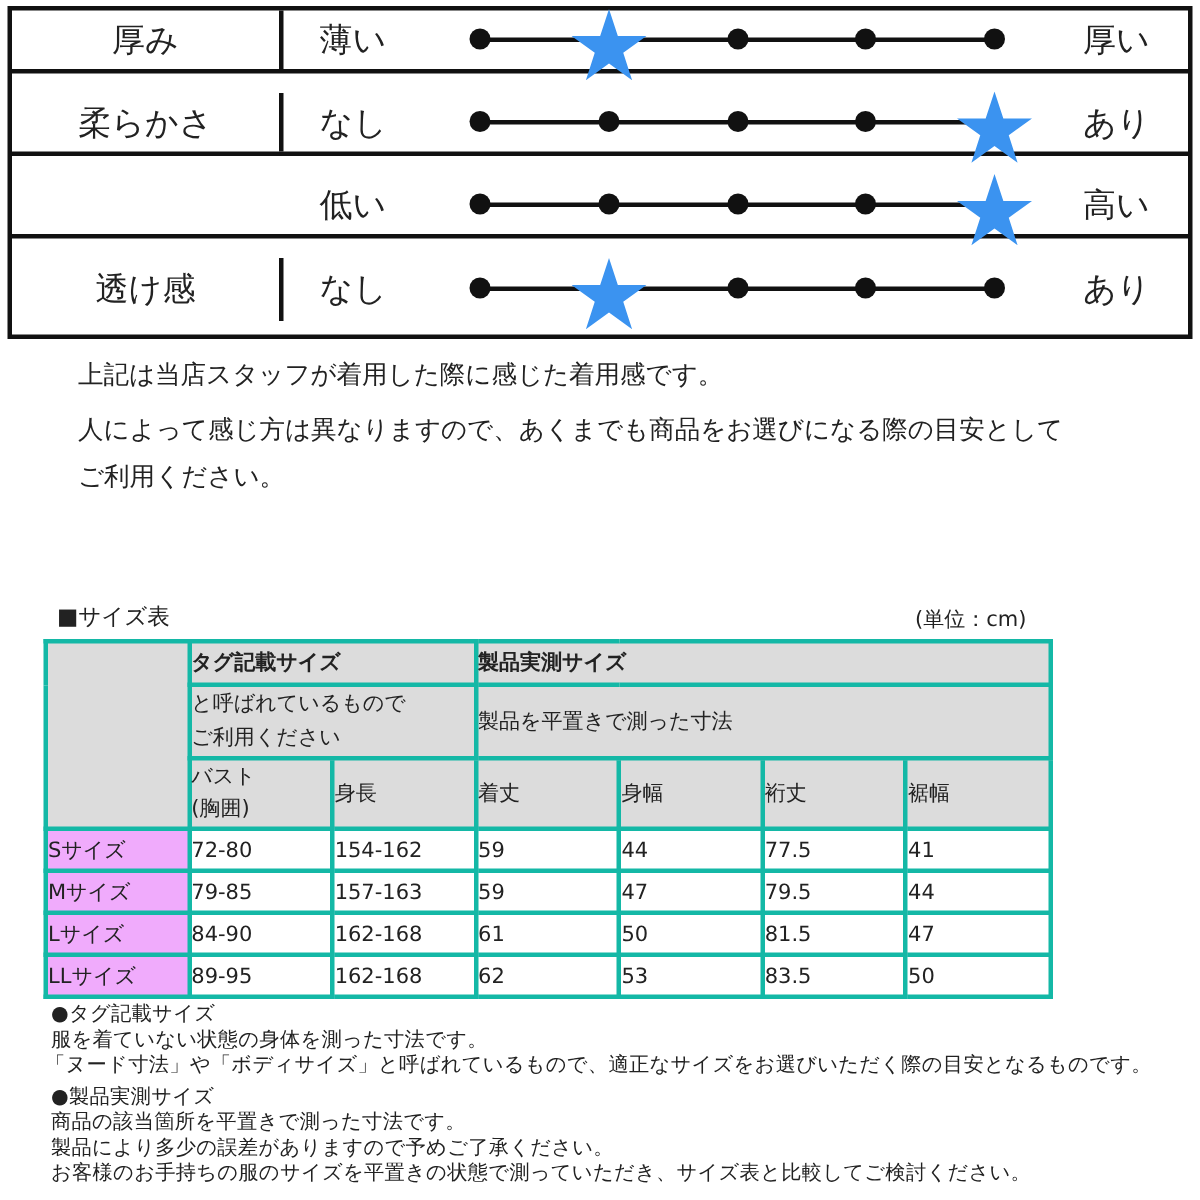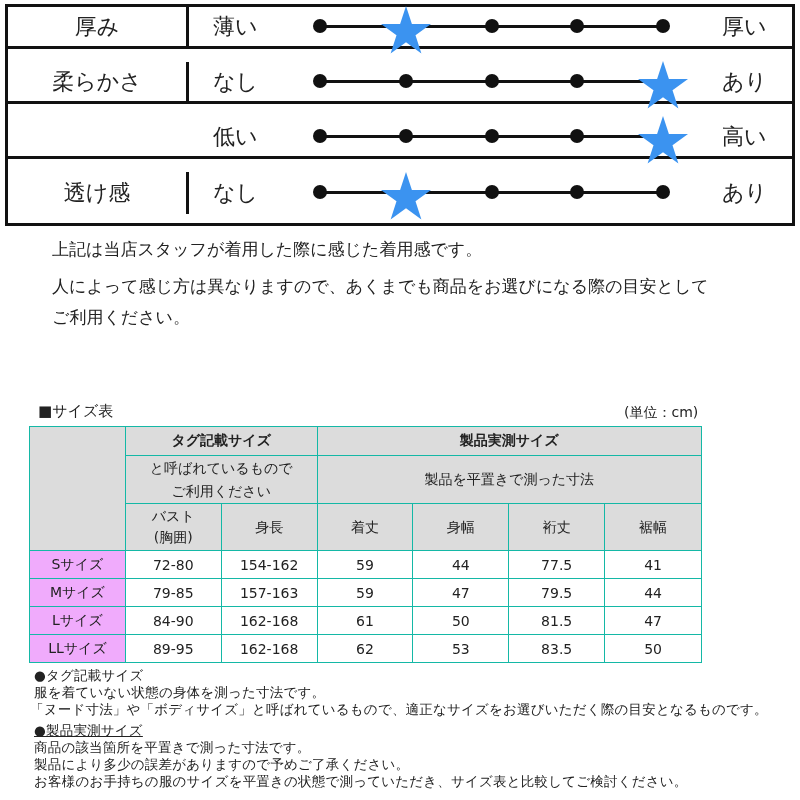--- a/index.html
+++ b/index.html
@@ -50,28 +50,28 @@
     
     .note {
       position: absolute; left: 52px; font-size: 17px; color: #222; white-space: nowrap;
     }
 
     
     .size-caption {
       position: absolute; left: 38px; top: 402px; font-size: 15px; color: #222;
     }
     .unit-label {
-      position: absolute; left: 624px; top: 404px; font-size: 14px; color: #222;
+      position: absolute; left: 610px; top: 404px; font-size: 14px; color: #222;
     }
     table.size-table {
       position: absolute; left: 29px; top: 426px; width: 673px;
       border-collapse: collapse; font-size: 14px; color: #222;
     }
     table.size-table td {
-      border: 1px solid #14b8a6; text-align: center; vertical-align: middle; padding: 0;
+      border: 3px solid #14b8a6; vertical-align: middle; padding: 0;
     }
     .hdr { background: #dcdcdc; }
     .hdr-bold { font-weight: bold; }
     .rowhdr { background: #f0abfc; }
     .cell { background: #fff; }
     .r1 { height: 29px; }
     .r2 { height: 48px; line-height: 23px; }
     .r3 { height: 47px; line-height: 21px; }
     .rd { height: 28px; }
 
@@ -226,16 +226,16 @@
     <td class="cell">53</td>
     <td class="cell">83.5</td>
     <td class="cell">50</td>
   </tr>
 </tbody>
   </table>
 
 <div class="fn" style="top:667px;">●タグ記載サイズ</div>
 <div class="fn" style="top:684px;">服を着ていない状態の身体を測った寸法です。</div>
 <div class="fn" style="top:701px; left:30px;">「ヌード寸法」や「ボディサイズ」と呼ばれているもので、適正なサイズをお選びいただく際の目安となるものです。</div>
-<div class="fn" style="top:722px;text-decoration:underline;">●製品実測サイズ</div>
+<div class="fn" style="top:722px;">●製品実測サイズ</div>
 <div class="fn" style="top:739px;">商品の該当箇所を平置きで測った寸法です。</div>
 <div class="fn" style="top:756px;">製品により多少の誤差がありますので予めご了承ください。</div>
 <div class="fn" style="top:773px;">お客様のお手持ちの服のサイズを平置きの状態で測っていただき、サイズ表と比較してご検討ください。</div>
 
 </body></html>

